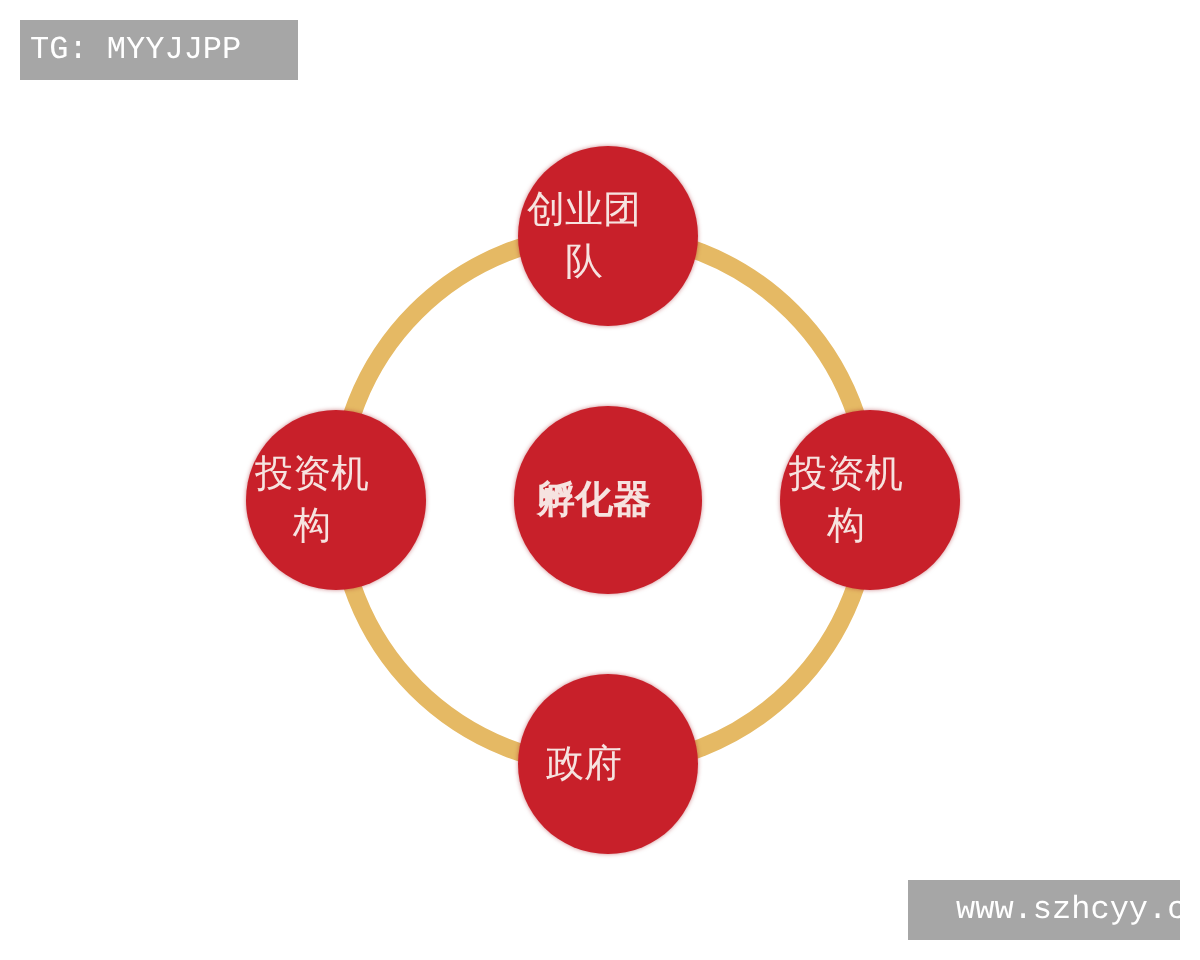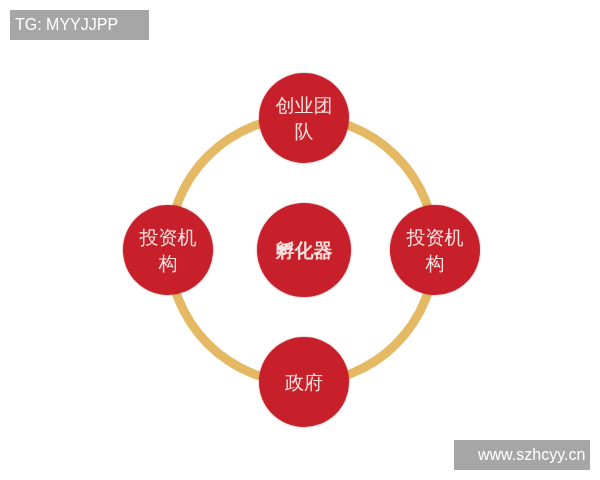--- a/index.html
+++ b/index.html
@@ -2,30 +2,30 @@
 <html><head>
   <meta charset="utf-8">
   <style>
     html, body { margin: 0; padding: 0; }
     body {
       width: 600px; height: 480px; background: #ffffff; position: relative; overflow: hidden;
       font-family: "DejaVu Sans", sans-serif;
     }
     .watermark {
       position: absolute; background: #a6a6a6; color: #ffffff;
-      font-family: Liberation Sans, sans-serif; font-size: 16px; line-height: 30px;
+      font-family: Liberation Mono, monospace; font-size: 16px; line-height: 30px;
       padding: 0 6px; box-sizing: border-box;
     }
     #wm-top { left: 10px; top: 10px; width: 139px; height: 30px; padding-left: 5px; }
     #wm-bottom { left: 454px; top: 440px; width: 136px; height: 30px; padding-left: 24px; }
     svg#diagram { position: absolute; left: 0; top: 0; }
     .node {
       position: absolute; border-radius: 50%; background: #c8202a;
       box-shadow: 0 0 2px rgba(160,20,30,0.5);
-      display: flex; align-items: center; justify-content: center; text-align: center;
+      display: flex; align-items: center; text-align: center;
       color: #f6e3e0; font-size: 19px; line-height: 26px;
       font-family: "DejaVu Sans", sans-serif;
     }
     .node span { display: block; width: 66px; word-break: break-all; }
   </style>
 </head>
 <body>
 
 <div id="wm-top" class="watermark">TG: MYYJJPP</div>
 

